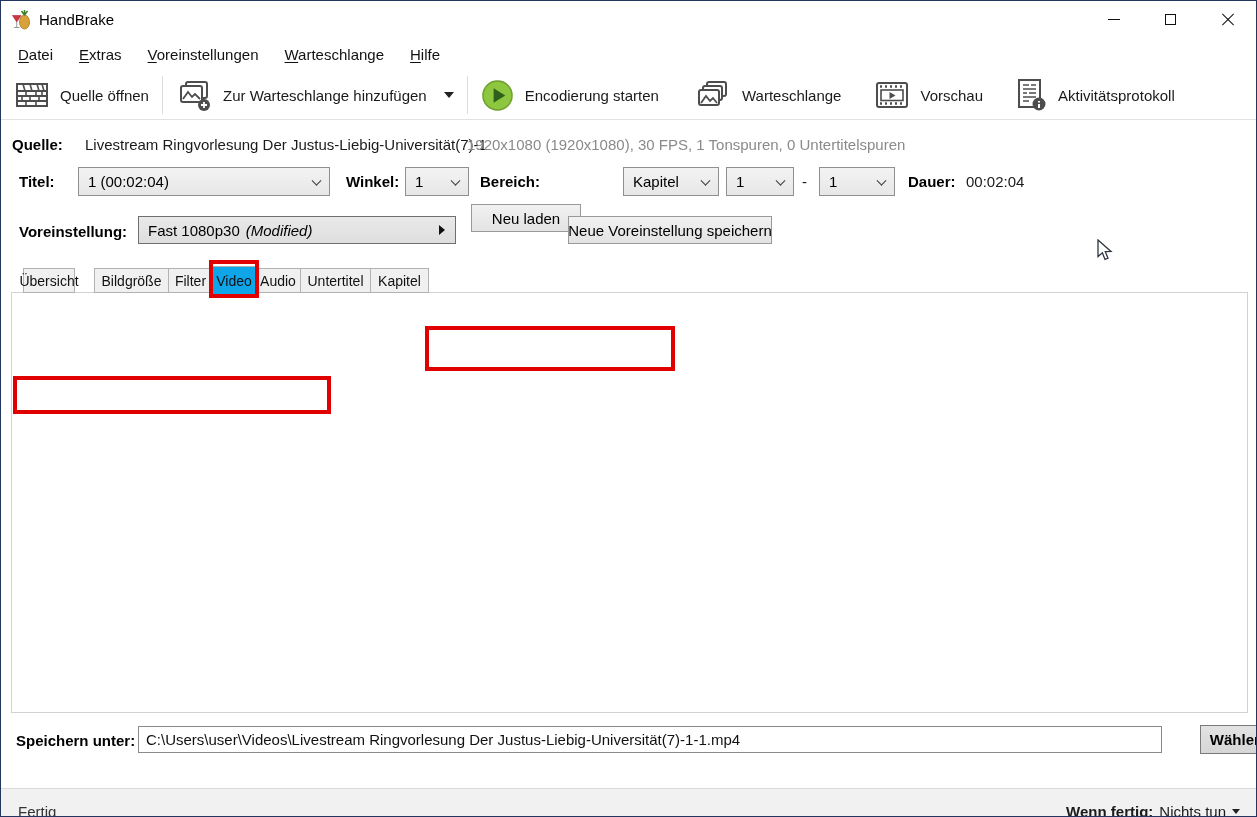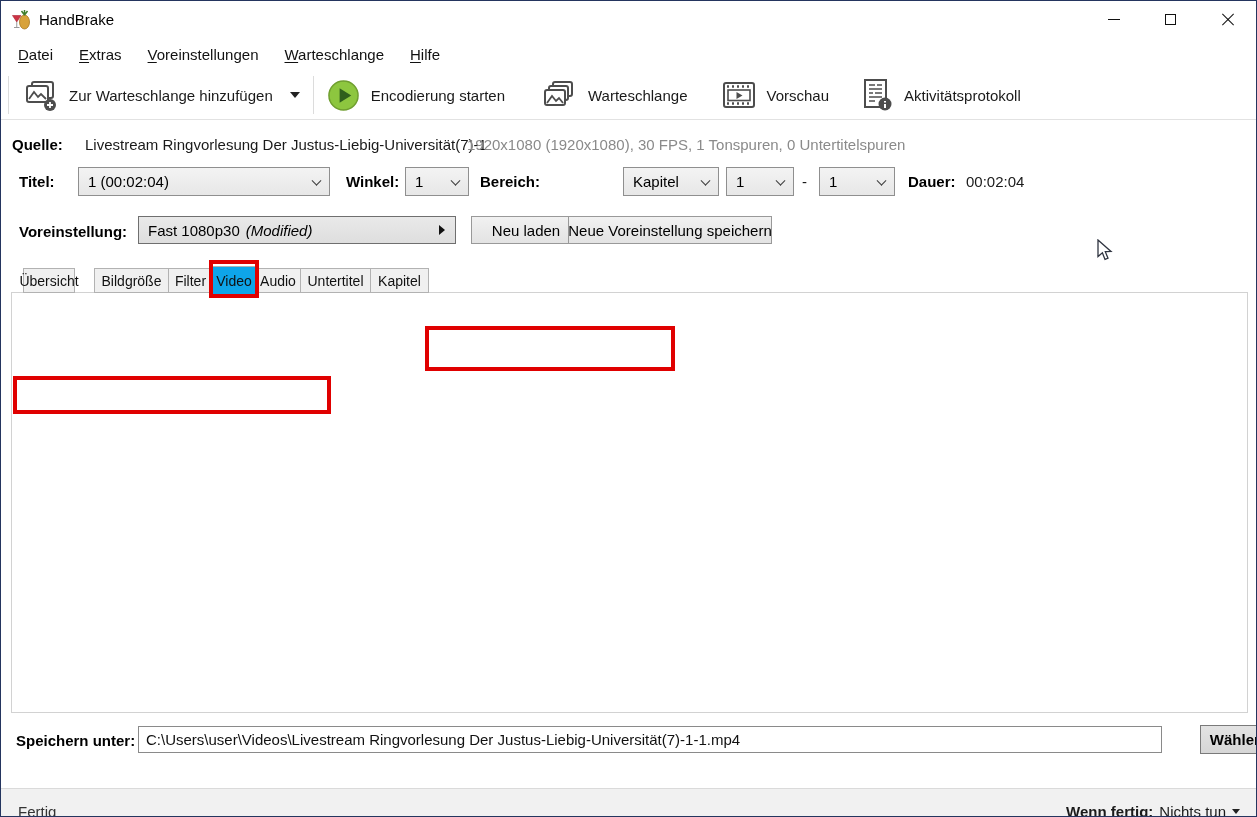--- a/index.html
+++ b/index.html
@@ -114,20 +114,33 @@
 
   <div class="menubar">
     <div class="menu-item"><span class="accel">D</span><span>atei</span></div>
     <div class="menu-item"><span class="accel">E</span><span>xtras</span></div>
     <div class="menu-item"><span class="accel">V</span><span>oreinstellungen</span></div>
     <div class="menu-item"><span class="accel">W</span><span>arteschlange</span></div>
     <div class="menu-item"><span class="accel">H</span><span>ilfe</span></div>
   </div>
 
   <div class="toolbar">
+    <div class="tb-btn">
+      <span class="tb-icon">
+        <svg width="34" height="32" viewBox="0 0 34 32" fill="none" stroke="#4d4d4d" stroke-width="2">
+          <rect x="2" y="5" width="30" height="22"></rect>
+          <line x1="2" y1="12" x2="32" y2="12"></line>
+            <line x1="2" y1="17" x2="32" y2="17"></line>
+            <line x1="2" y1="22" x2="32" y2="22"></line>
+          <path d="M8 5 L10 12 M15 5 L17 12 M22 5 L24 12 M27 5 L29 12" stroke-width="1.6"></path>
+          <path d="M11 12 V17 M21 12 V17 M27 12 V17 M7 17 V22 M15 17 V22 M24 17 V22 M11 22 V27 M21 22 V27" stroke-width="1.6"></path>
+        </svg>
+      </span>
+      <span>Quelle öffnen</span>
+    </div>
     <div class="tb-sep"></div>
     <div class="tb-btn">
       <span class="tb-icon">
         <svg width="36" height="34" viewBox="0 0 36 34" fill="none" stroke="#4d4d4d" stroke-width="2">
           <rect x="10" y="4" width="21" height="16" rx="2"></rect>
           <rect x="5" y="8" width="21" height="16" rx="2" fill="#fff"></rect>
           <path d="M7 21 L12 14 L16 19 L19 16 L24 21" stroke-width="1.8"></path>
           <circle cx="28" cy="27" r="6" fill="#4d4d4d" stroke="none"></circle>
           <path d="M28 24 V30 M25 27 H31" stroke="#fff" stroke-width="1.8"></path>
         </svg>
@@ -210,21 +223,21 @@
   </div>
   <span class="flabel" style="left:907px; top:172px;">Dauer:</span>
   <span class="plabel" style="left:965px; top:172px;">00:02:04</span>
 
   <span class="flabel" style="left:18px; top:222px;">Voreinstellung:</span>
   <div class="combo" style="left:137px; top:215px; width:318px; height:28px; background:linear-gradient(#e9e9e9,#dedede); border-color:#6f6f6f;">
     <span>Fast 1080p30</span>
     <span style="font-style:italic; margin-left:6px;">(Modified)</span>
     <span class="caret-right" style="position:absolute; right:10px;"></span>
   </div>
-  <div class="btn" style="left:470px; top:215px; width:110px; height:28px;">Neu laden</div>
+  <div class="btn" style="left:470px; top:203px; width:110px; height:28px;">Neu laden</div>
   <div class="btn" style="left:567px; top:215px; width:204px; height:28px;">Neue Voreinstellung speichern</div>
 
   <div class="tab" style="left:22px; width:52px;">Übersicht</div>
   <div class="tab" style="left:93px; width:75px;">Bildgröße</div>
   <div class="tab" style="left:167px; width:45px;">Filter</div>
   <div class="tab selected" style="left:211px; width:44px;">Video</div>
   <div class="tab" style="left:254px; width:46px;">Audio</div>
   <div class="tab" style="left:299px; width:71px;">Untertitel</div>
   <div class="tab" style="left:369px; width:59px;">Kapitel</div>
 

